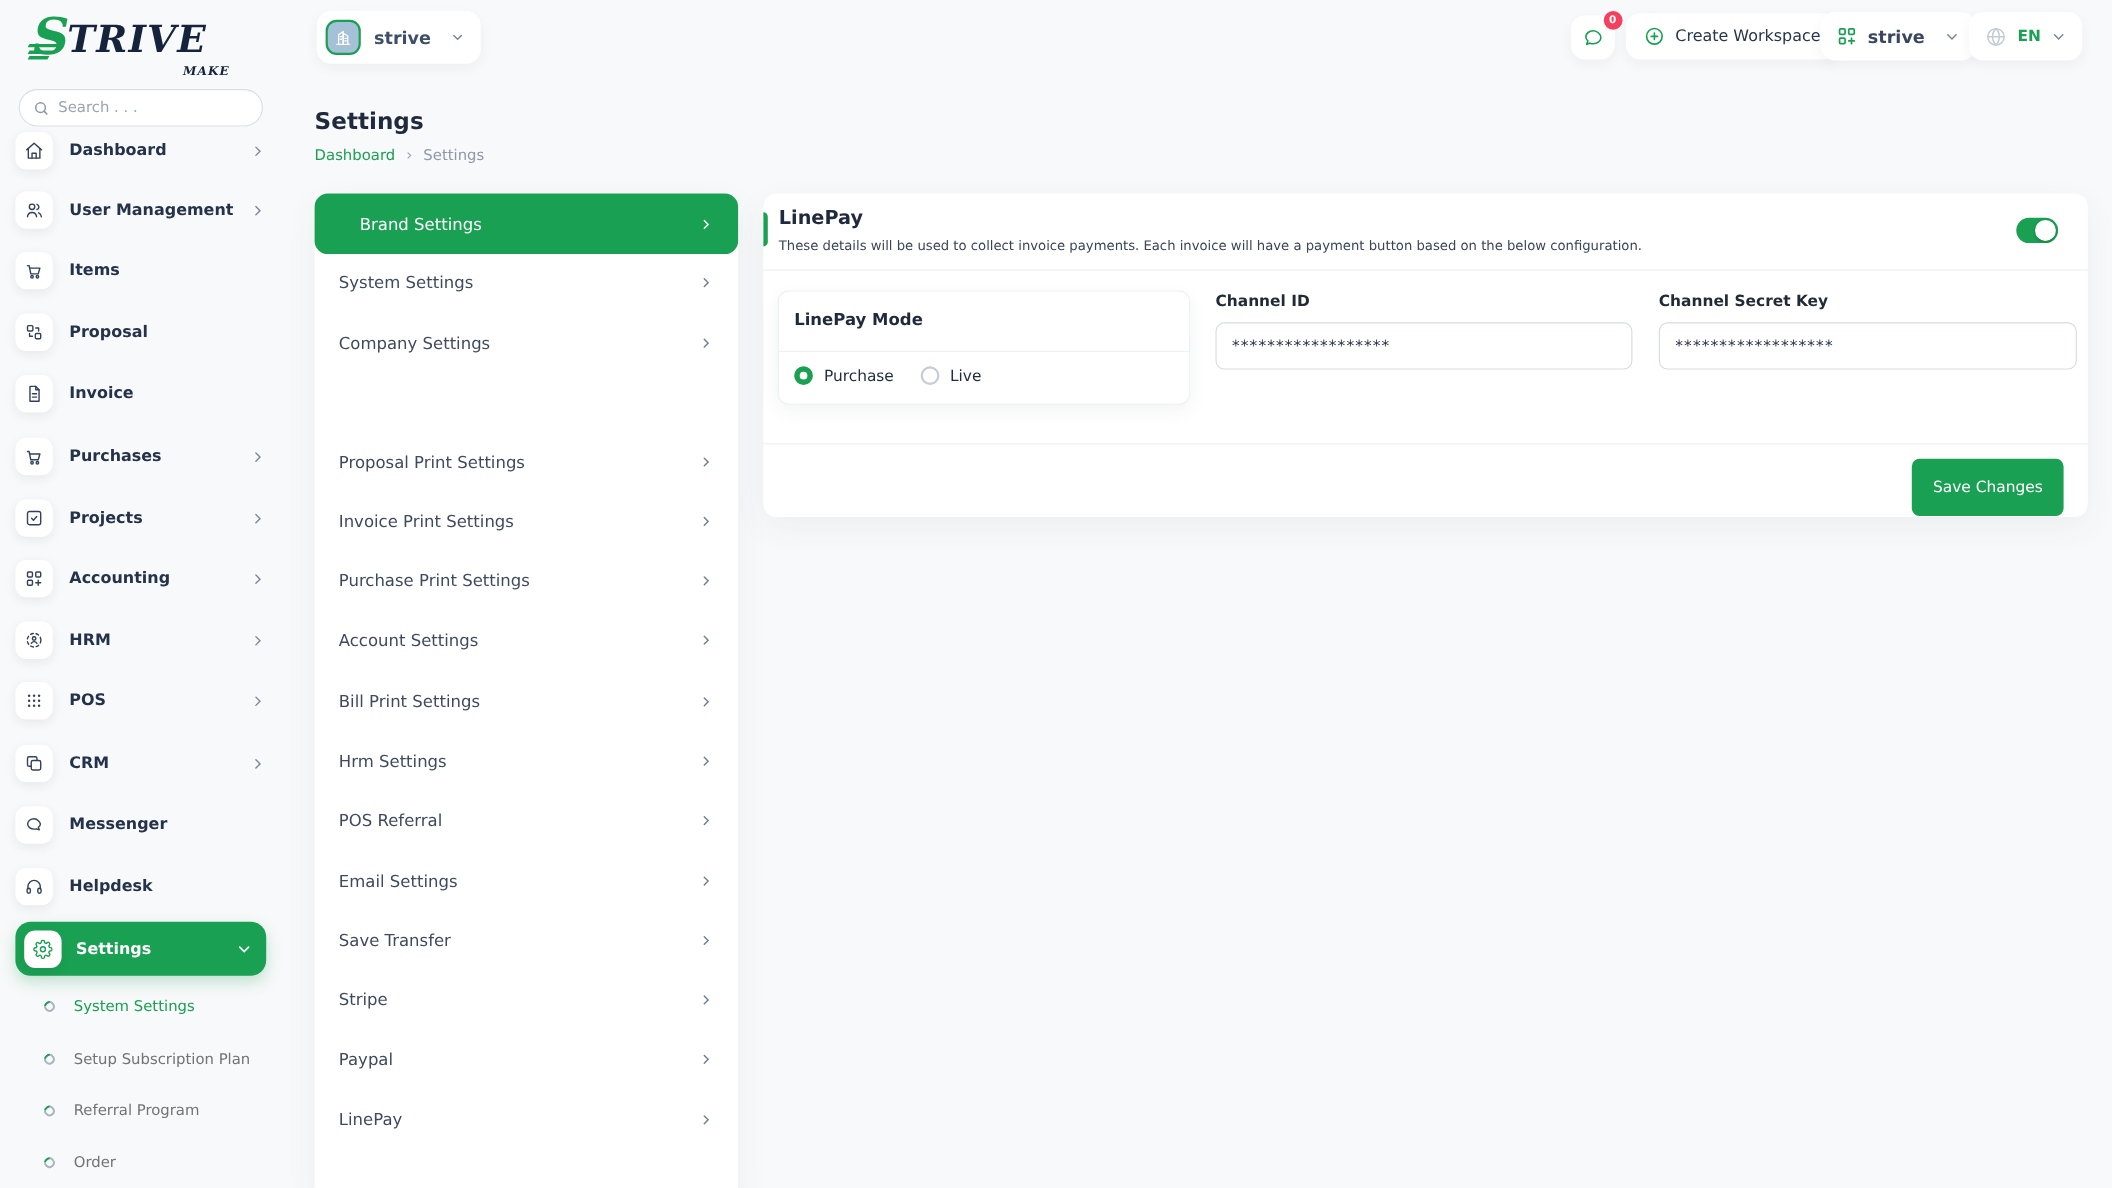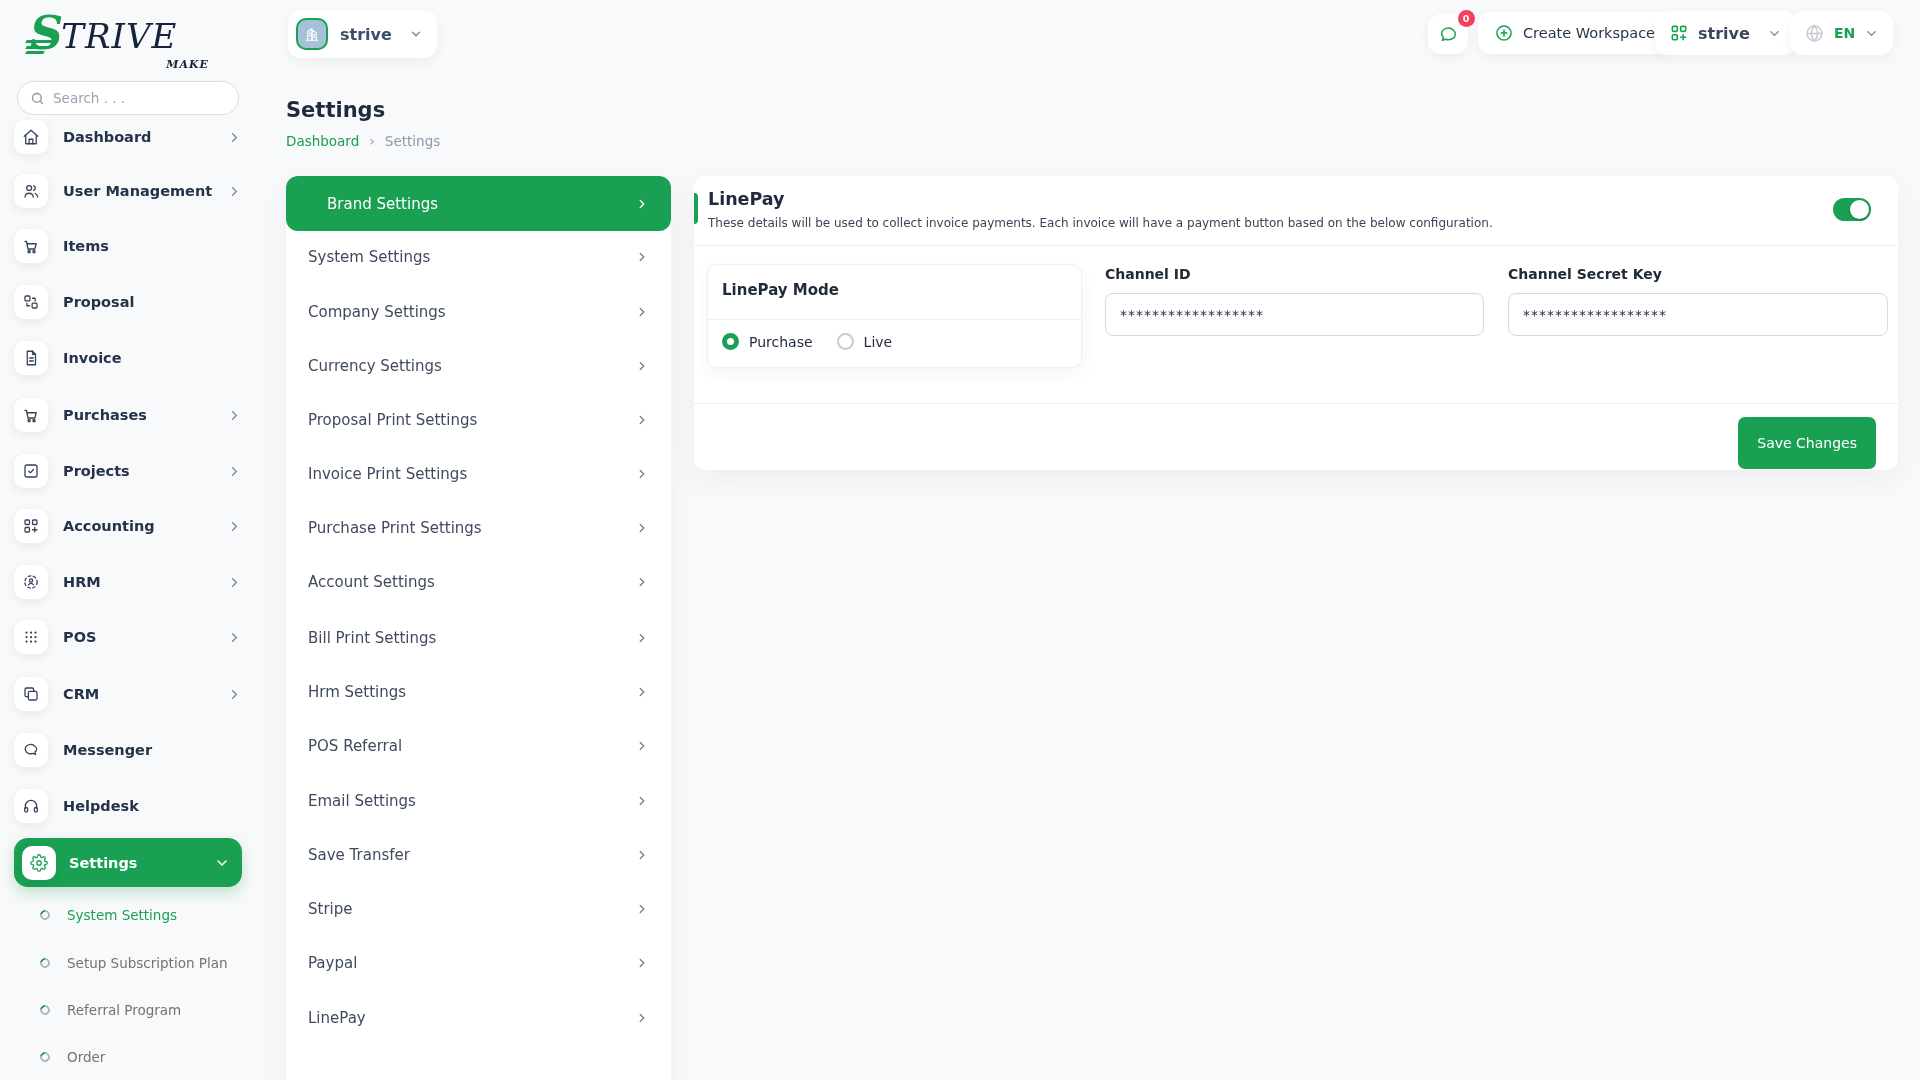--- a/index.html
+++ b/index.html
@@ -15,21 +15,21 @@
   
   .logo { position:absolute; left:30px; top:10px; width:185px; height:62px; }
   .logo-row { position:relative; display:flex; align-items:flex-end; }
   .logo-s {
     font-family:"DejaVu Serif","Liberation Serif",serif;
     font-style:italic; font-weight:900; font-size:46px; line-height:46px;
     color:#1AA053; letter-spacing:-2px;
   }
   .logo-rest {
     font-family:"DejaVu Serif","Liberation Serif",serif;
-    font-style:italic; font-weight:400; font-size:34px; line-height:40px;
+    font-style:italic; font-weight:700; font-size:34px; line-height:40px;
     color:#15243C; letter-spacing:1px;
   }
   .logo-lines { position:absolute; left:-4px; bottom:2px; }
   .logo-lines i { display:block; height:3px; background:#1AA053; margin-top:2.5px; transform:skewX(-30deg); }
   .logo-lines i:nth-child(1){width:30px;} .logo-lines i:nth-child(2){width:24px;} .logo-lines i:nth-child(3){width:18px;}
   .logo-sub {
     position:absolute; right:6px; top:48px;
     font-family:"DejaVu Serif","Liberation Serif",serif;
     font-style:italic; font-weight:700; font-size:11px; color:#15243C; letter-spacing:1px;
   }
@@ -470,26 +470,20 @@
         </svg>
     </div>
     <div class="menu-row" style="top:54px">
       <span>System Settings</span>
       <svg class="chev" width="14" height="14" viewBox="0 0 24 24" fill="none" stroke="currentColor" stroke-width="2.2" stroke-linecap="round">
           <path d="M9 6l6 6-6 6"></path>
         </svg>
     </div>
     <div class="menu-row" style="top:109px">
       <span>Company Settings</span>
-      <svg class="chev" width="14" height="14" viewBox="0 0 24 24" fill="none" stroke="currentColor" stroke-width="2.2" stroke-linecap="round">
-          <path d="M9 6l6 6-6 6"></path>
-        </svg>
-    </div>
-    <div class="menu-row" style="top:163px">
-      <span>Currency Settings</span>
       <svg class="chev" width="14" height="14" viewBox="0 0 24 24" fill="none" stroke="currentColor" stroke-width="2.2" stroke-linecap="round">
           <path d="M9 6l6 6-6 6"></path>
         </svg>
     </div>
     <div class="menu-row" style="top:217px">
       <span>Proposal Print Settings</span>
       <svg class="chev" width="14" height="14" viewBox="0 0 24 24" fill="none" stroke="currentColor" stroke-width="2.2" stroke-linecap="round">
           <path d="M9 6l6 6-6 6"></path>
         </svg>
     </div>

